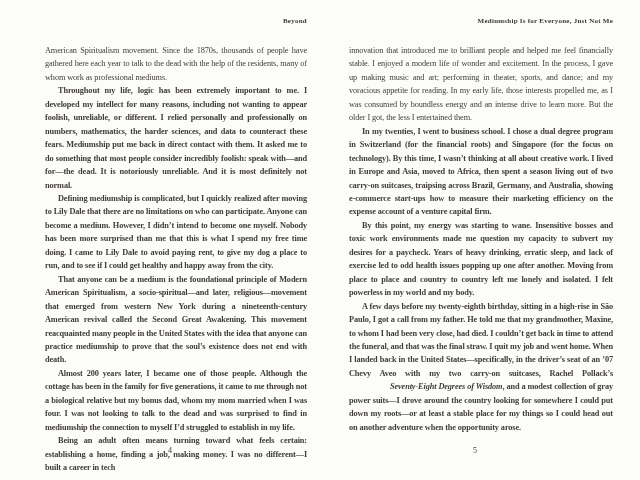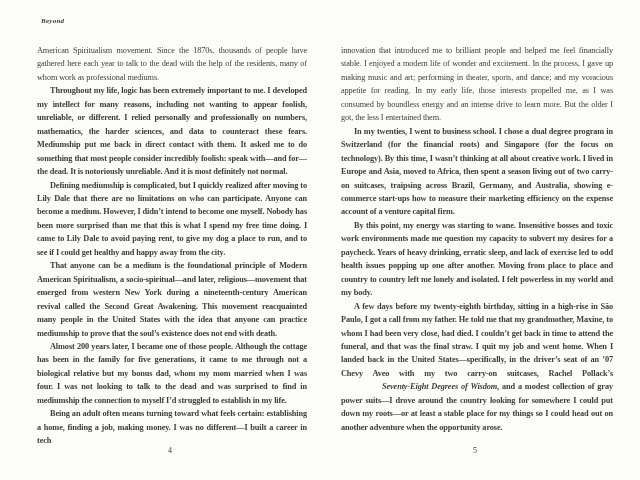--- a/index.html
+++ b/index.html
@@ -10,31 +10,30 @@
     font-family: "Liberation Serif", serif;
     overflow: hidden;
     position: relative;
   }
   .spread { position: absolute; inset: 0; }
   .page { position: absolute; top: 0; height: 480px; }
   .page-left  { left: 33px;  width: 274px; }
   .page-right { left: 337px; width: 276px; }
   .running-head {
     position: absolute;
-    top: 17px; left: 8px; right: 0;
-    text-align: left;
+    top: 17px; left: 16px; right: 0;
+    text-align: right;
     font-size: 7px;
     font-weight: bold;
     color: #3e3a38;
     letter-spacing: 0.25px;
-    font-style: italic;
   }
   .page-body {
     position: absolute;
-    top: 44px; left: 4px; right: 0;
+    top: 44px; left: 12px; right: 0;
     color: #403c3a;
     font-size: 8.3px;
     line-height: 13.45px;
     letter-spacing: -0.12px;
     text-align: justify;
     hyphens: auto;
     -webkit-hyphens: auto;
   }
   .para { margin: 0; }
   .para.indent { text-indent: 13px; font-weight: bold; }
@@ -59,20 +58,21 @@
         <p class="para indent"><span>Throughout my life, logic has been extremely important to me. I developed my intellect for many reasons, including not wanting to appear foolish, unreliable, or different. I relied personally and professionally on numbers, mathematics, the harder sciences, and data to counteract these fears. Mediumship put me back in direct contact with them. It asked me to do something that most people consider incredibly foolish: speak with—and for—the dead. It is notoriously unreliable. And it is most definitely not normal.</span></p>
         <p class="para indent"><span>Defining mediumship is complicated, but I quickly realized after moving to Lily Dale that there are no limitations on who can participate. Anyone can become a medium. However, I didn’t intend to become one myself. Nobody has been more surprised than me that this is what I spend my free time doing. I came to Lily Dale to avoid paying rent, to give my dog a place to run, and to see if I could get healthy and happy away from the city.</span></p>
         <p class="para indent"><span>That anyone can be a medium is the foundational principle of Modern American Spiritualism, a socio-spiritual—and later, religious—movement that emerged from western New York during a nineteenth-century American revival called the Second Great Awakening. This movement reacquainted many people in the United States with the idea that anyone can practice mediumship to prove that the soul’s existence does not end with death.</span></p>
         <p class="para indent"><span>Almost 200 years later, I became one of those people. Although the cottage has been in the family for five generations, it came to me through not a biological relative but my bonus dad, whom my mom married when I was four. I was not looking to talk to the dead and was surprised to find in mediumship the connection to myself I’d struggled to establish in my life.</span></p>
         <p class="para indent"><span>Being an adult often means turning toward what feels certain: establishing a home, finding a job, making money. I was no different—I built a career in tech</span></p>
       </div>
     <div class="page-number">4</div>
   </div>
 
   <div class="page page-right">
+    <div class="running-head">Mediumship Is for Everyone, Just Not Me</div>
     <div class="page-body">
         <p class="para"><span>innovation that introduced me to brilliant people and helped me feel financially stable. I enjoyed a modern life of wonder and excitement. In the process, I gave up making music and art; performing in theater, sports, and dance; and my voracious appetite for reading. In my early life, those interests propelled me, as I was consumed by boundless energy and an intense drive to learn more. But the older I got, the less I entertained them.</span></p>
         <p class="para indent"><span>In my twenties, I went to business school. I chose a dual degree program in Switzerland (for the financial roots) and Singapore (for the focus on technology). By this time, I wasn’t thinking at all about creative work. I lived in Europe and Asia, moved to Africa, then spent a season living out of two carry-on suitcases, traipsing across Brazil, Germany, and Australia, showing e-commerce start-ups how to measure their marketing efficiency on the expense account of a venture capital firm.</span></p>
         <p class="para indent"><span>By this point, my energy was starting to wane. Insensitive bosses and toxic work environments made me question my capacity to subvert my desires for a paycheck. Years of heavy drinking, erratic sleep, and lack of exercise led to odd health issues popping up one after another. Moving from place to place and country to country left me lonely and isolated. I felt powerless in my world and my body.</span></p>
         <p class="para indent"><span>A few days before my twenty-eighth birthday, sitting in a high-rise in São Paulo, I got a call from my father. He told me that my grandmother, Maxine, to whom I had been very close, had died. I couldn’t get back in time to attend the funeral, and that was the final straw. I quit my job and went home. When I landed back in the United States—specifically, in the driver’s seat of an ’07 Chevy Aveo with my two carry-on suitcases, Rachel Pollack’s </span><em>Seventy-Eight Degrees of Wisdom</em><span>, and a modest collection of gray power suits—I drove around the country looking for somewhere I could put down my roots—or at least a stable place for my things so I could head out on another adventure when the opportunity arose.</span></p>
       </div>
     <div class="page-number">5</div>
   </div>
 
 </div>

